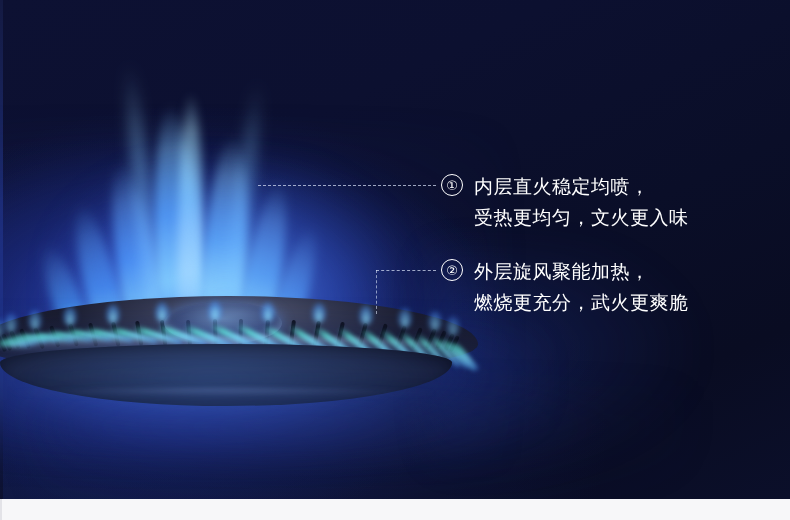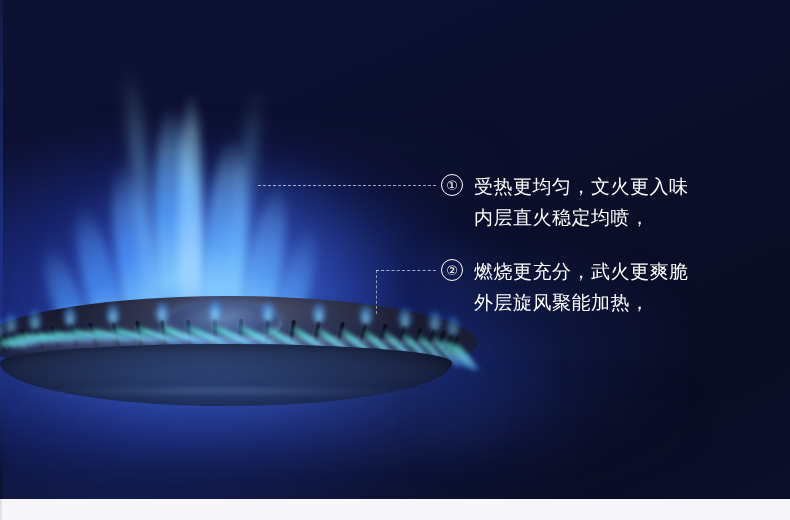--- a/index.html
+++ b/index.html
@@ -308,30 +308,30 @@
     <div class="glow glow-bottom-sheen"></div>
 
 
     <div class="lead-h lead1"></div>
     <div class="lead-v lead2-v"></div>
     <div class="lead-h lead2-h"></div>
 
     <div class="anno anno-1">
       <div class="num">①</div>
       <div class="anno-text">
+        <div>内层直火稳定均喷，</div>
         <div>受热更均匀，文火更入味</div>
-        <div>内层直火稳定均喷，</div>
       </div>
     </div>
 
     <div class="anno anno-2">
       <div class="num">②</div>
       <div class="anno-text">
+        <div>外层旋风聚能加热，</div>
         <div>燃烧更充分，武火更爽脆</div>
-        <div>外层旋风聚能加热，</div>
       </div>
     </div>
 
   </div>
 
   <div class="bottom-strip">
     <div class="bottom-strip-edge"></div>
   </div>
 
 </div>

